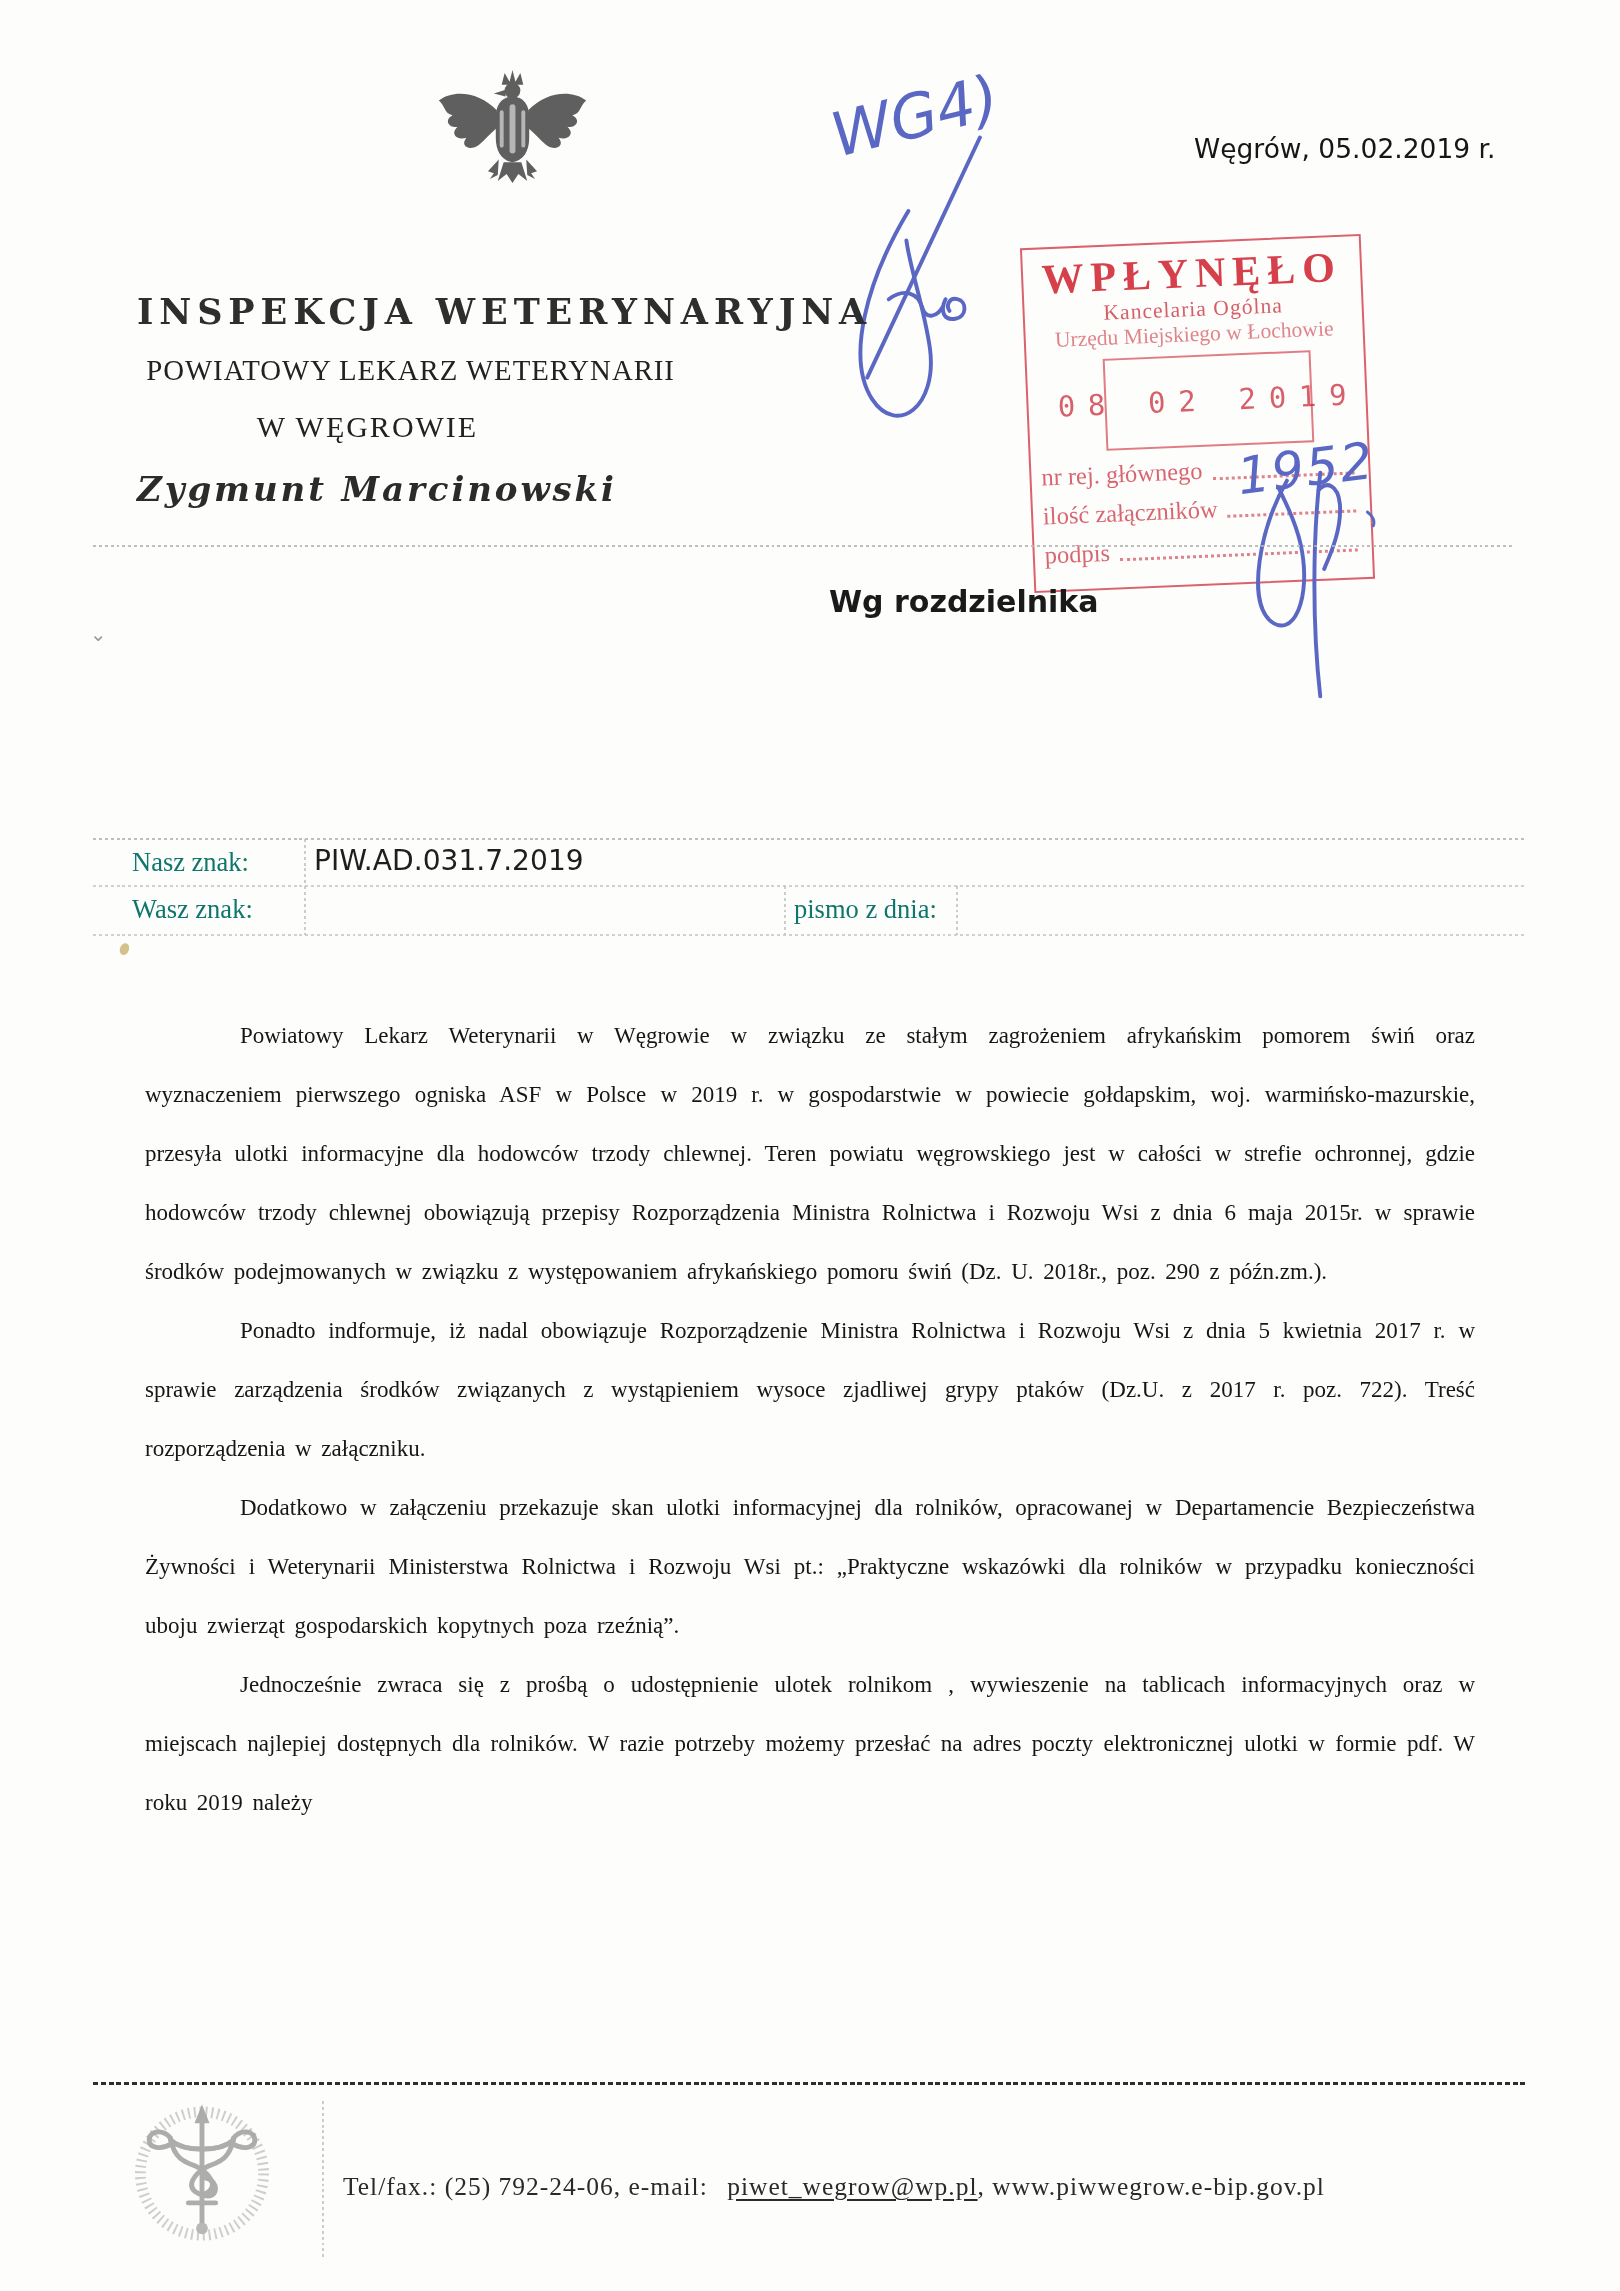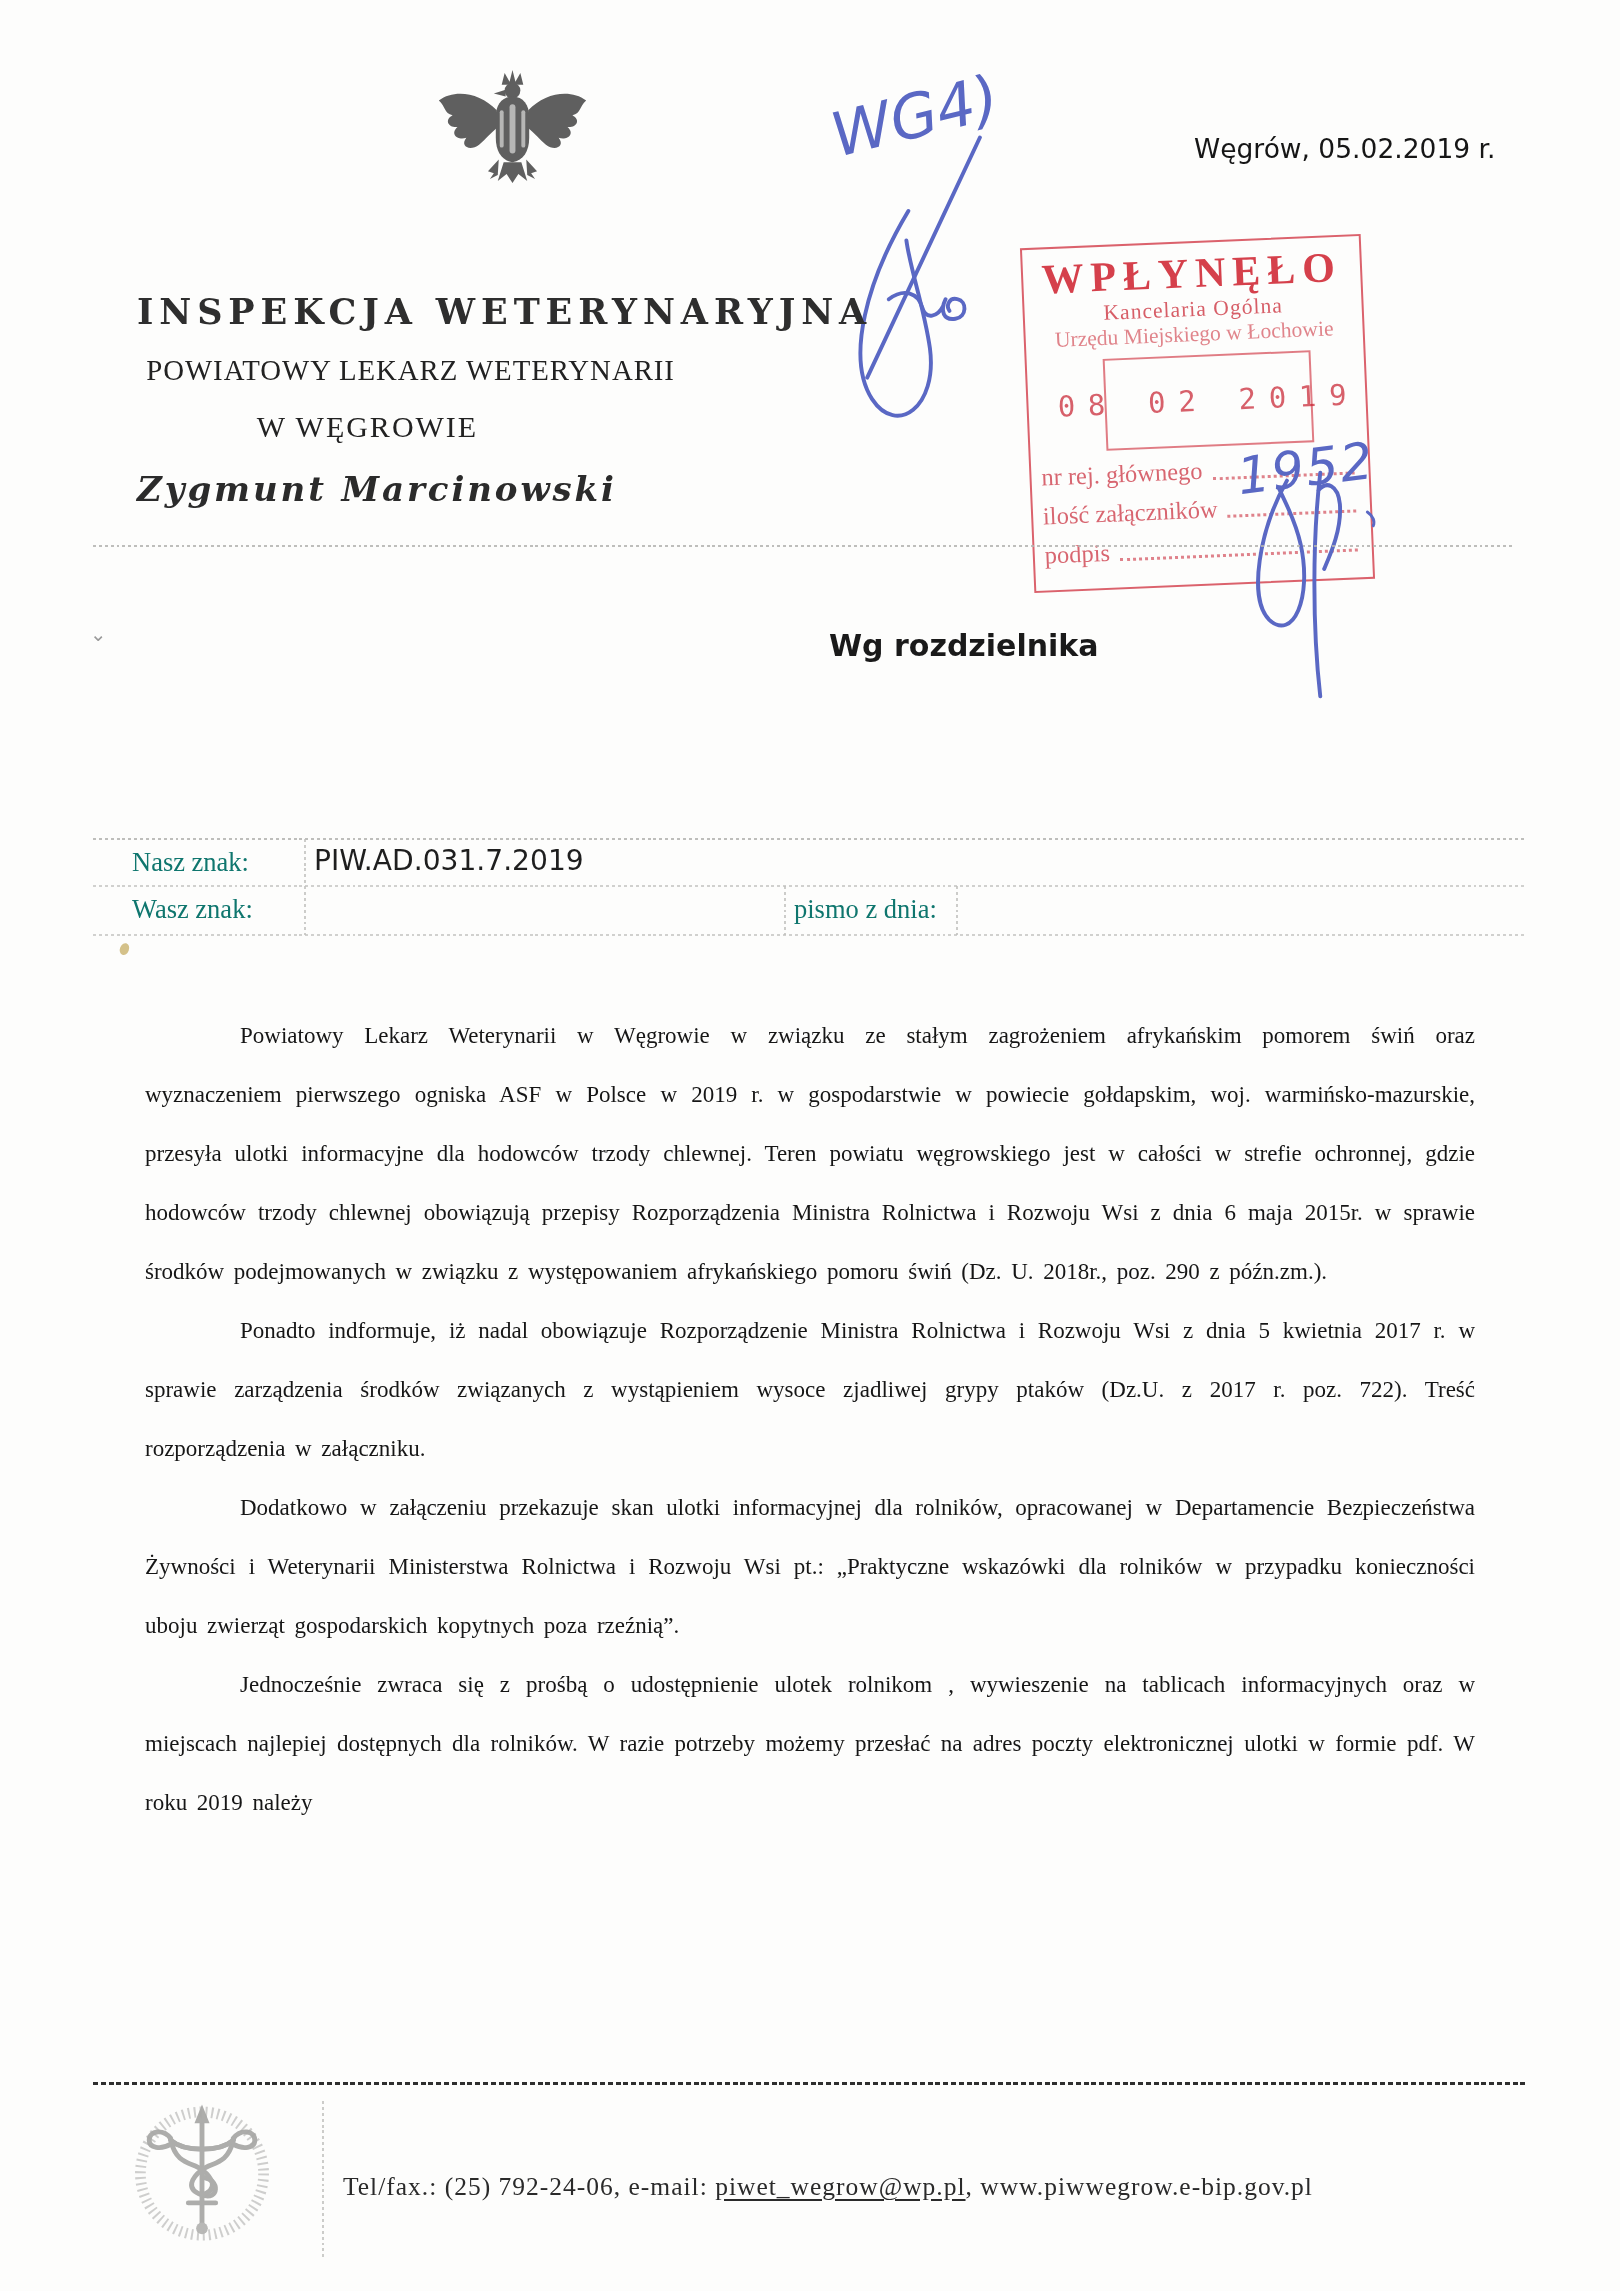--- a/index.html
+++ b/index.html
@@ -70,21 +70,21 @@
   .ink{stroke:#5a68c4;fill:none;stroke-linecap:round;}
   .ink-text{fill:#5a68c4;font-style:italic;font-family:"DejaVu Sans",sans-serif;}
   .hand-number{
     left:1237px;top:439px;font-size:51px;font-style:italic;
     font-family:"DejaVu Sans",sans-serif;color:#5a68c4;
     transform:rotate(-7deg);letter-spacing:2px;white-space:nowrap;
   }
 
   
   .recipient{
-    left:829px;top:628px;font-family:"DejaVu Sans",sans-serif;
+    left:829px;top:584px;font-family:"DejaVu Sans",sans-serif;
     font-weight:bold;font-size:30px;color:#1a1a1a;white-space:nowrap;
   }
   .dotline{height:2px;background:repeating-linear-gradient(90deg,#b3b3b0 0 2.9px,transparent 2.9px 5.9px);opacity:.85;}
   .vdotline{width:2px;background:repeating-linear-gradient(180deg,#c0c0bd 0 2.9px,transparent 2.9px 5.9px);opacity:.8;}
   .ref-label{font-size:26.5px;color:#0f766e;white-space:nowrap;}
   .ref-value{
     font-family:"DejaVu Sans",sans-serif;font-size:29px;color:#1e1e1e;
     white-space:nowrap;transform:scaleX(.97);transform-origin:left;
   }
 
@@ -98,21 +98,21 @@
 
   
   .foot-dash{
     height:2.9px;
     background:repeating-linear-gradient(90deg,#2e2e2e 0 4.9px,transparent 4.9px 7.8px);
   }
   .foot-line1{left:343px;top:2127px;white-space:nowrap;color:#2a2a2a;}
   .foot-org{font-size:27.4px;letter-spacing:2.9px;}
   .foot-addr{font-size:24.5px;letter-spacing:2px;}
   .foot-line2{left:343px;top:2172px;white-space:nowrap;color:#2a2a2a;font-size:25.5px;letter-spacing:1px;}
-  .foot-email{text-decoration:underline;text-underline-offset:3.9px;}
+  .foot-email{text-decoration:underline;text-underline-offset:3.9px;margin-left:12px;}
 
   .speck{left:120px;top:943px;width:8.8px;height:11.8px;background:#c9b16b;border-radius:50%;transform:rotate(20deg);opacity:.8;}
   .tickmark{left:90px;top:623px;color:#9a9a9a;font-size:19.6px;}
 </style>
 </head>
 <body>
 
 <div class="page">
 
   <svg class="abs" style="left:429px;top:65px;" width="167" height="120" viewBox="0 0 170 122" aria-hidden="true">

